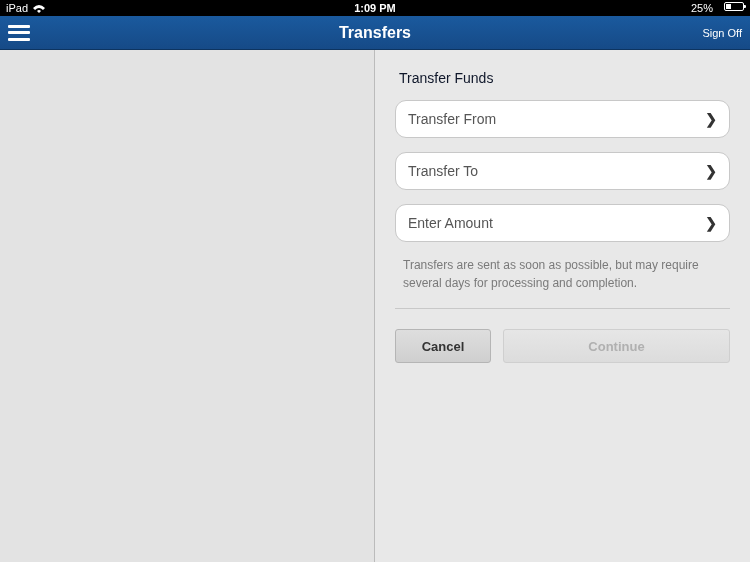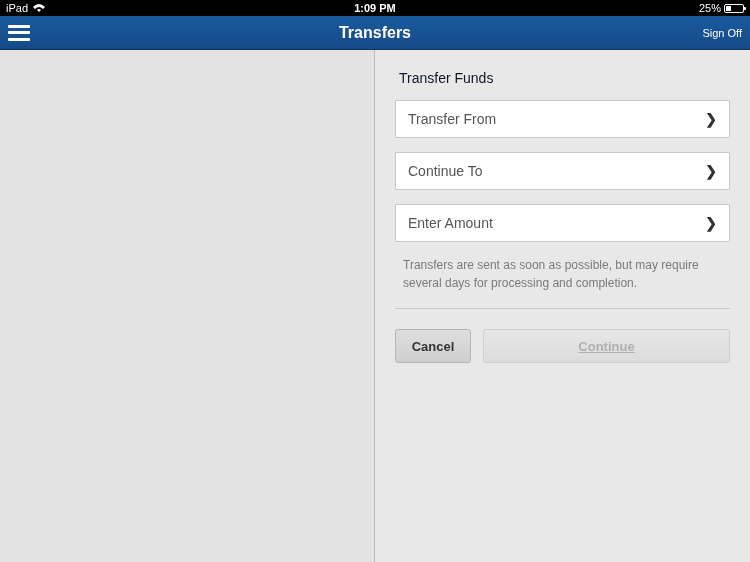--- a/index.html
+++ b/index.html
@@ -13,23 +13,23 @@
     .status-bar {
       height: 16px;
       background: #000;
       color: #fff;
       display: flex;
       align-items: center;
       font-size: 11px;
       padding: 0 6px;
       position: relative;
     }
-    .status-left { display: flex; align-items: center; gap: 4px; }
+    .status-left { display: flex; align-items: flex-end; gap: 4px; }
     .status-center { position: absolute; left: 50%; transform: translateX(-50%); font-weight: bold; }
-    .status-right { margin-left: auto; display: flex; align-items: center; gap: 3px; }
+    .status-right { margin-left: auto; display: flex; align-items: flex-start; gap: 11px; }
     .battery-icon {
       display: inline-block;
       width: 20px;
       height: 9px;
       border: 1px solid #fff;
       border-radius: 2px;
       position: relative;
     }
     .battery-icon::after {
       content: '';
@@ -104,21 +104,21 @@
     }
     .section-title {
       color: #0f172a;
       font-size: 14px;
       margin-bottom: 14px;
       padding-left: 4px;
     }
     .form-row {
       background: #fff;
       border: 1px solid #c8c8c8;
-      border-radius: 1px;
+      border-radius: 11px;
       height: 38px;
       display: flex;
       align-items: center;
       padding: 0 12px;
       margin-bottom: 14px;
       cursor: pointer;
     }
     .form-row-label {
       color: #555;
       font-size: 14px;
@@ -148,31 +148,30 @@
       border: 1px solid #b5b5b5;
       border-radius: 3px;
       font-size: 13px;
       font-weight: bold;
       display: flex;
       align-items: center;
       justify-content: center;
       cursor: pointer;
     }
     .btn-cancel {
-      width: 76px;
+      width: 96px;
       background: linear-gradient(#dedede, #cfcfcf);
       color: #333;
     }
     .btn-continue {
       flex: 1;
       background: linear-gradient(#e6e6e6, #dcdcdc);
       color: #b0b0b0;
       border-color: #cfcfcf;
       cursor: default;
-      text-decoration: underline;
     }
   </style>
 </head>
 <body>
 
 <div class="status-bar">
   <div class="status-left">
     <span>iPad</span>
     <svg width="14" height="10" viewBox="0 0 14 10">
       <path d="M1 4 Q7 -2 13 4 L11 6 Q7 2 3 6 Z M5 7 Q7 5 9 7 L7 9 Z" fill="#fff"></path>
@@ -201,21 +200,21 @@
   <div class="left-pane"></div>
   <div class="right-pane">
     <div class="section-title">Transfer Funds</div>
 
     <div class="form-row">
       <span class="form-row-label">Transfer From</span>
       <span class="chevron">❯</span>
     </div>
 
     <div class="form-row">
-      <span class="form-row-label">Continue To</span>
+      <span class="form-row-label">Transfer To</span>
       <span class="chevron">❯</span>
     </div>
 
     <div class="form-row">
       <span class="form-row-label">Enter Amount</span>
       <span class="chevron">❯</span>
     </div>
 
     <div class="helper-text">Transfers are sent as soon as possible, but may require several days for processing and completion.</div>
 

